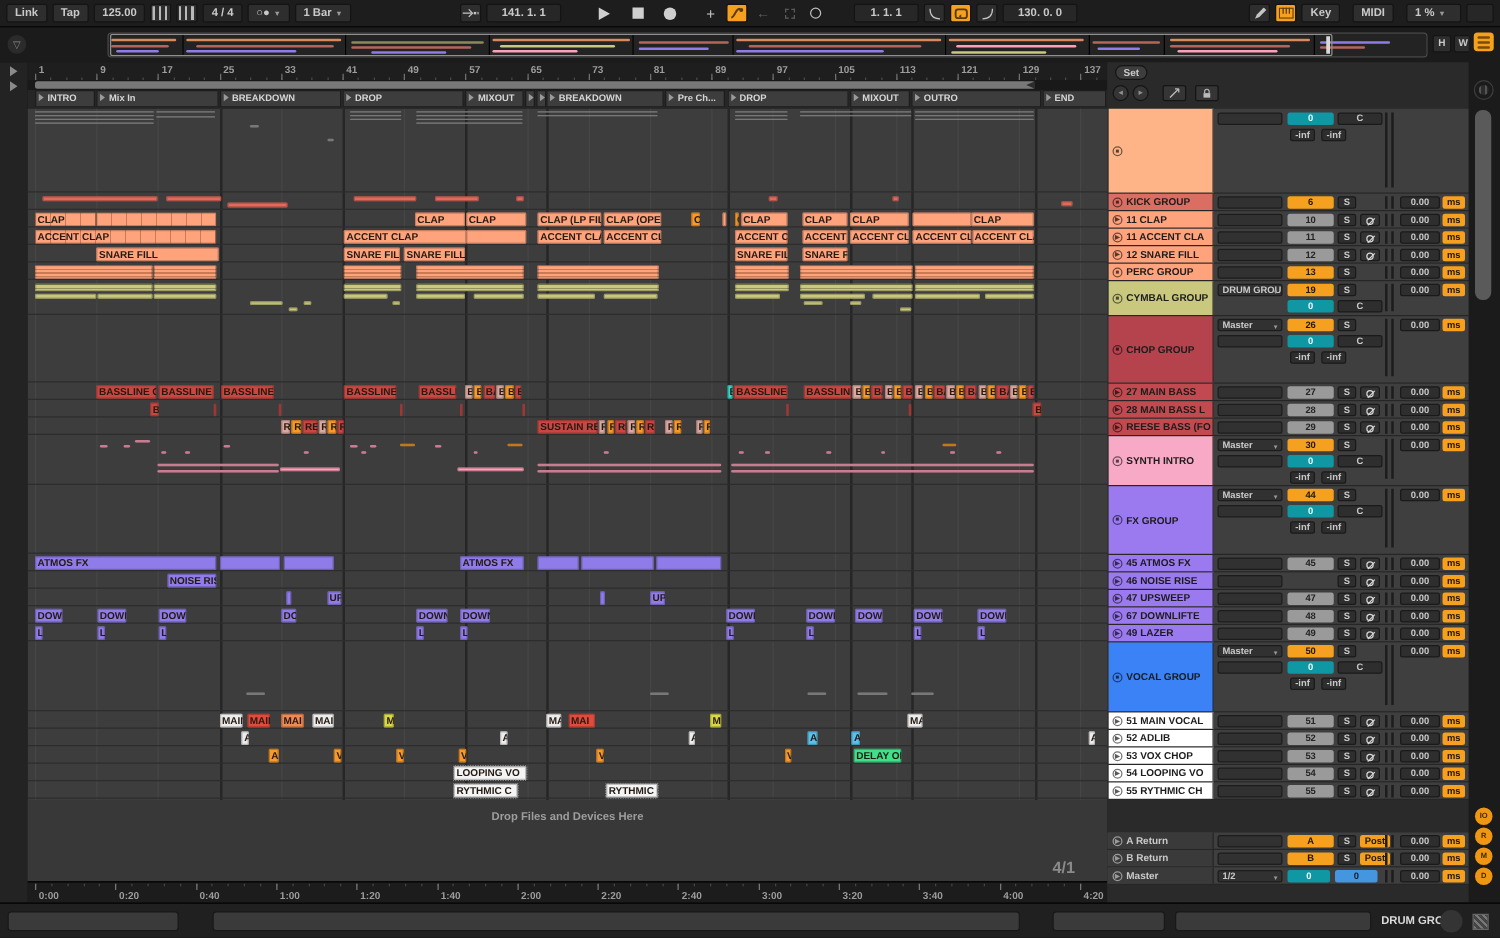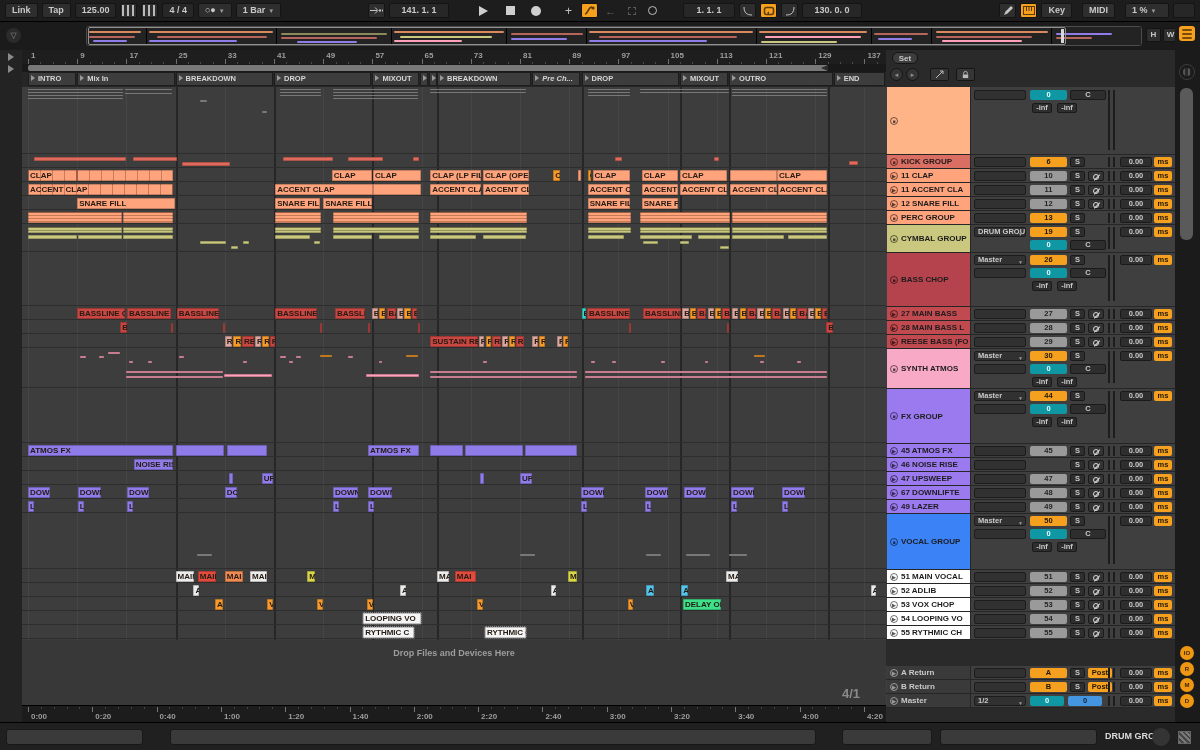--- a/index.html
+++ b/index.html
@@ -393,21 +393,21 @@
       </div>
     <div class="locrow" id="locatorRow">
         <div class="locbox" style="left: 6px; width: 48.2px;"><span class="loctri"></span><span>INTRO</span></div>
         <div class="locbox" style="left: 55.2px; width: 97.4px;"><span class="loctri"></span><span>Mix In</span></div>
         <div class="locbox" style="left: 153.6px; width: 97.4px;"><span class="loctri"></span><span>BREAKDOWN</span></div>
         <div class="locbox" style="left: 252px; width: 97.4px;"><span class="loctri"></span><span>DROP</span></div>
         <div class="locbox" style="left: 350.4px; width: 46.97px;"><span class="loctri"></span><span>MIXOUT</span></div>
         <div class="locbox" style="left: 398.37px; width: 8px;"><span class="loctri"></span><span></span></div>
         <div class="locbox" style="left: 406.98px; width: 8px;"><span class="loctri"></span><span></span></div>
         <div class="locbox" style="left: 414.975px; width: 94.325px;"><span class="loctri"></span><span>BREAKDOWN</span></div>
-        <div class="locbox" style="left: 510.3px; width: 48.2px; font-style: italic;"><span class="loctri"></span><span>Pre Ch...</span></div>
+        <div class="locbox" style="left: 510.3px; width: 48.2px;"><span class="loctri"></span><span>Pre Ch...</span></div>
         <div class="locbox" style="left: 559.5px; width: 97.4px;"><span class="loctri"></span><span>DROP</span></div>
         <div class="locbox" style="left: 657.9px; width: 48.2px;"><span class="loctri"></span><span>MIXOUT</span></div>
         <div class="locbox" style="left: 707.1px; width: 103.55px;"><span class="loctri"></span><span>OUTRO</span></div>
         <div class="locbox" style="left: 811.65px; width: 51.35px;"><span class="loctri"></span><span>END</span></div>
       </div>
     <div class="lanes" id="lanes">
         <div class="gv" style="left: 6px;"></div>
         <div class="gv" style="left: 55.2px;"></div>
         <div class="gv" style="left: 104.4px;"></div>
         <div class="gv" style="left: 153.6px;"></div>
@@ -939,21 +939,21 @@
           <div class="pmeter" style="left: 222px; top: 2px; height: 22px;">
             <i style="left: 0px;"></i>
             <i style="left: 5px;"></i>
           </div>
           <div class="nbox nb-dk" style="left: 234px; top: 2px; width: 32px;">0.00</div>
           <div class="nbox nb-org" style="left: 268px; top: 2px; width: 18px;">ms</div>
         </div>
         <div class="prow" style="top: 166px; height: 54px;">
           <div class="pname" style="height: 53px; background: rgb(181, 67, 78); color: rgb(28, 28, 28);">
             <span class="picon">■</span>
-            <span>BASS CHOP</span>
+            <span>CHOP GROUP</span>
           </div>
           <div class="inset" style="left: 88px; top: 2px; width: 52px;">Master<span class="rcaret">▼</span></div>
           <div class="inset" style="left: 88px; top: 15px; width: 52px;"></div>
           <div class="nbox nb-org" style="left: 144px; top: 2px; width: 37px;">26</div>
           <div class="nbox nb-dk" style="left: 184px; top: 2px; width: 15px;">S</div>
           <div class="nbox nb-tea" style="left: 144px; top: 15px; width: 37px;">0</div>
           <div class="nbox nb-dk" style="left: 184px; top: 15px; width: 36px;">C</div>
           <div class="nbox nb-dk" style="left: 146px; top: 28px; width: 20px;">-inf</div>
           <div class="nbox nb-dk" style="left: 171px; top: 28px; width: 20px;">-inf</div>
           <div class="pmeter" style="left: 222px; top: 2px; height: 46px;">
@@ -1013,21 +1013,21 @@
           <div class="pmeter" style="left: 222px; top: 2px; height: 10px;">
             <i style="left: 0px;"></i>
             <i style="left: 5px;"></i>
           </div>
           <div class="nbox nb-dk" style="left: 234px; top: 2px; width: 32px;">0.00</div>
           <div class="nbox nb-org" style="left: 268px; top: 2px; width: 18px;">ms</div>
         </div>
         <div class="prow" style="top: 262px; height: 40px;">
           <div class="pname" style="height: 39px; background: rgb(248, 169, 197); color: rgb(28, 28, 28);">
             <span class="picon">■</span>
-            <span>SYNTH ATMOS</span>
+            <span>SYNTH INTRO</span>
           </div>
           <div class="inset" style="left: 88px; top: 2px; width: 52px;">Master<span class="rcaret">▼</span></div>
           <div class="inset" style="left: 88px; top: 15px; width: 52px;"></div>
           <div class="nbox nb-org" style="left: 144px; top: 2px; width: 37px;">30</div>
           <div class="nbox nb-dk" style="left: 184px; top: 2px; width: 15px;">S</div>
           <div class="nbox nb-tea" style="left: 144px; top: 15px; width: 37px;">0</div>
           <div class="nbox nb-dk" style="left: 184px; top: 15px; width: 36px;">C</div>
           <div class="nbox nb-dk" style="left: 146px; top: 28px; width: 20px;">-inf</div>
           <div class="nbox nb-dk" style="left: 171px; top: 28px; width: 20px;">-inf</div>
           <div class="pmeter" style="left: 222px; top: 2px; height: 32px;">

